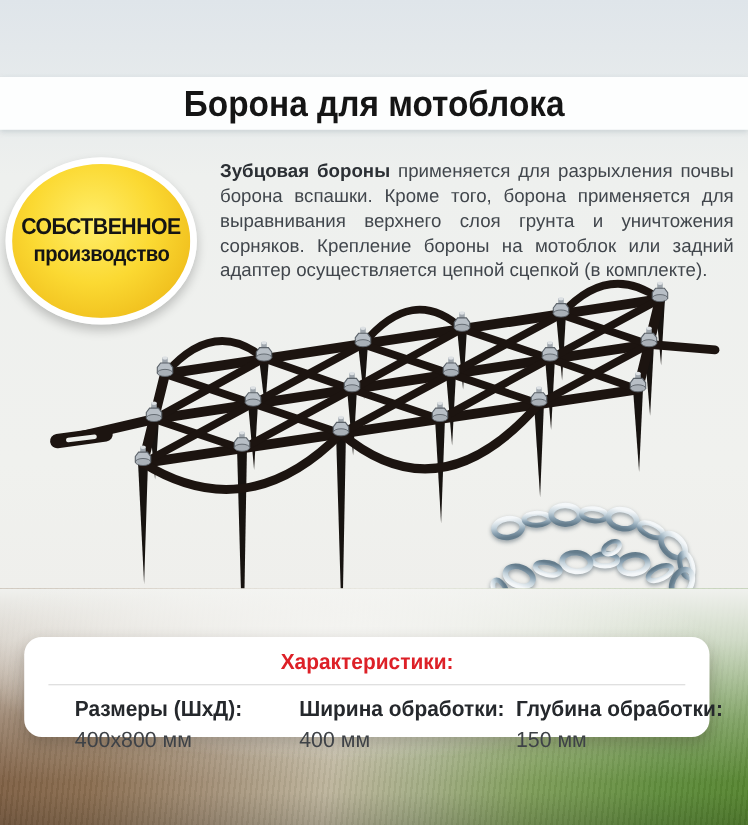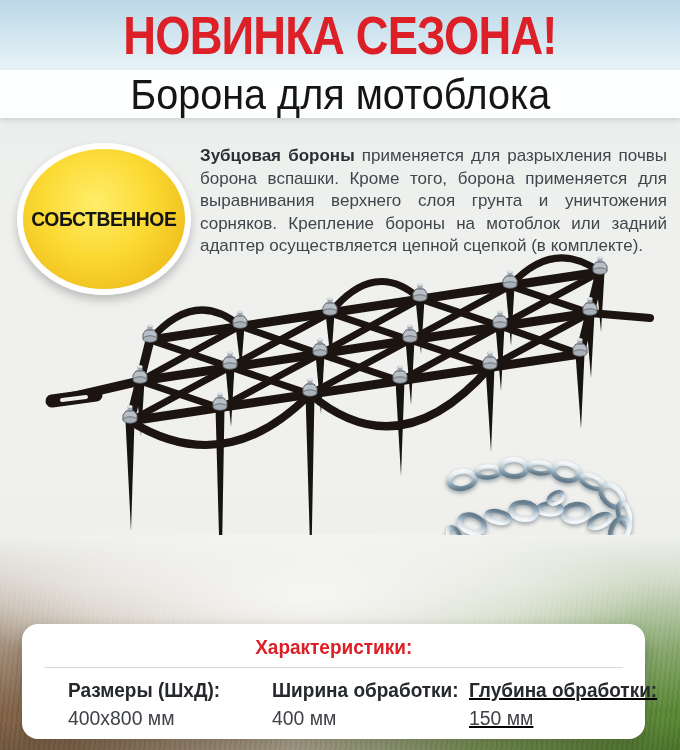--- a/index.html
+++ b/index.html
@@ -10,75 +10,73 @@
   .top-banner{position:absolute;left:0;top:0;width:680px;height:70px;
       background:linear-gradient(180deg,#bcd8e8 0%,#cfe4ef 45%,#e9f3f8 100%);
       display:flex;align-items:center;justify-content:center;}
   .top-banner h1{margin:0;font-size:54px;font-weight:bold;color:#dd2027;
       letter-spacing:-1px;white-space:nowrap;}
   .squeeze{display:inline-block;transform:scaleX(0.84);}
   
   .subtitle-band{position:absolute;left:0;top:70px;width:680px;height:48px;background:#fdfefe;
       display:flex;align-items:center;justify-content:center;
       box-shadow:0 2px 5px rgba(120,140,150,0.28);}
-  .subtitle-band h2{margin:0;font-size:43px;font-weight:normal;color:#151515;white-space:nowrap;}
+  .subtitle-band h2{margin:0;font-size:33px;font-weight:bold;color:#151515;white-space:nowrap;}
   .subtitle-band .squeeze{transform:scaleX(0.92);}
   
   .intro{position:absolute;left:200px;top:128px;width:467px;font-size:17px;line-height:1.33;
       color:#41464c;text-align:justify;}
   .intro b{color:#2b2f34;}
   
-  .badge{position:absolute;left:17px;top:143px;width:174px;height:152px;border-radius:50%;
+  .badge{position:absolute;left:5px;top:143px;width:174px;height:152px;border-radius:50%;
       background:radial-gradient(ellipse at 45% 38%,#ffee6a 0%,#fbd932 45%,#f0bf1d 78%,#e2a910 100%);
       border:6px solid #ffffff;box-shadow:0 5px 10px rgba(0,0,0,0.22);
       display:flex;flex-direction:column;align-items:center;justify-content:center;box-sizing:border-box;}
   .badge .l1{font-size:21px;font-weight:bold;color:#141414;letter-spacing:-0.5px;}
   .badge .l2{font-size:20px;font-weight:bold;color:#141414;letter-spacing:-0.5px;margin-top:1px;}
   .badge .squeeze{transform:scaleX(0.92);}
   
   .art{position:absolute;left:0;top:230px;width:680px;height:400px;pointer-events:none;}
   .chain-links{filter:drop-shadow(0 2px 2px rgba(40,60,75,0.45));}
   
   .ground{position:absolute;left:0;top:535px;width:680px;height:215px;
       background:
         radial-gradient(ellipse 62% 55% at 45% 28%, rgba(247,247,245,0.95), rgba(247,247,245,0.5) 52%, rgba(247,247,245,0) 82%),
         linear-gradient(180deg, rgba(240,241,238,1) 0%, rgba(240,241,238,0.78) 22%, rgba(240,241,238,0.28) 55%, rgba(240,241,238,0) 82%),
         repeating-linear-gradient(96deg, rgba(30,40,20,0.05) 0 2px, rgba(255,255,255,0.04) 2px 5px),
         linear-gradient(100deg,#7b5b40 0%,#8a6d50 16%,#a5927a 32%,#bdb49c 46%,#a3ad85 58%,#7d9c58 72%,#5f8c3c 88%,#55842f 100%);}
   .ground::after{content:"";position:absolute;left:0;bottom:0;width:100%;height:30px;
       background:linear-gradient(0deg,rgba(0,0,0,0.14),transparent);}
   
-  .specs{position:absolute;left:22px;top:624px;width:623px;height:115px;background:#ffffff;
+  .specs{position:absolute;left:22px;top:579px;width:623px;height:91px;background:#ffffff;
       border-radius:16px;box-shadow:0 6px 14px rgba(60,50,40,0.28);box-sizing:border-box;}
   .specs-title{margin:12px 0 0 0;text-align:center;font-size:20px;font-weight:bold;color:#dd2027;}
   .specs-divider{height:1px;background:#d9d9d9;margin:8px 22px 11px 22px;}
   .specs-row{display:flex;padding-left:46px;}
   .spec-col1{width:178px;}
   .spec-col2{width:210px;margin-left:44px;}
-  .spec-col3{flex:1;text-decoration:underline;}
+  .spec-col3{flex:1;}
   .spec-label{font-size:20px;font-weight:bold;color:#25282c;transform:scaleX(0.95);transform-origin:left center;white-space:nowrap;}
   .spec-value{font-size:20px;color:#3e4247;margin-top:5px;transform:scaleX(0.97);transform-origin:left center;white-space:nowrap;}
 </style>
 </head>
 <body>
 
 <div class="poster">
 
-  <div class="top-banner">
-    <h1><span class="squeeze">НОВИНКА СЕЗОНА!</span></h1>
-  </div>
 
   <div class="subtitle-band">
     <h2><span class="squeeze">Борона для мотоблока</span></h2>
   </div>
 
   <p class="intro"><b>Зубцовая бороны</b> <span>применяется для разрыхления почвы борона вспашки. Кроме того, борона применяется для выравнивания верхнего слоя грунта и уничтожения сорняков. Крепление бороны на мотоблок или задний адаптер осуществляется цепной сцепкой (в комплекте).</span></p>
 
   <div class="badge">
     <div class="l1"><span class="squeeze">СОБСТВЕННОЕ</span></div>
+    <div class="l2"><span class="squeeze">производство</span></div>
   </div>
 
   <svg class="art" viewBox="0 0 680 400">
     <defs>
       <g id="bolt">
         <rect x="-2.5" y="-15" width="5" height="10" fill="#9fa6ad"></rect>
         <ellipse cx="0" cy="-14.5" rx="2.5" ry="1.6" fill="#dde1e4"></ellipse>
         <path d="M-7,-6 L-4,-10 L4,-10 L7,-6 L7,-1 L-7,-1 Z" fill="#b8bfc6" stroke="#5c636a" stroke-width="1"></path>
         <ellipse cx="0" cy="-1" rx="7" ry="3.2" fill="#a9b0b7" stroke="#5c636a" stroke-width="0.8"></ellipse>
       </g>

